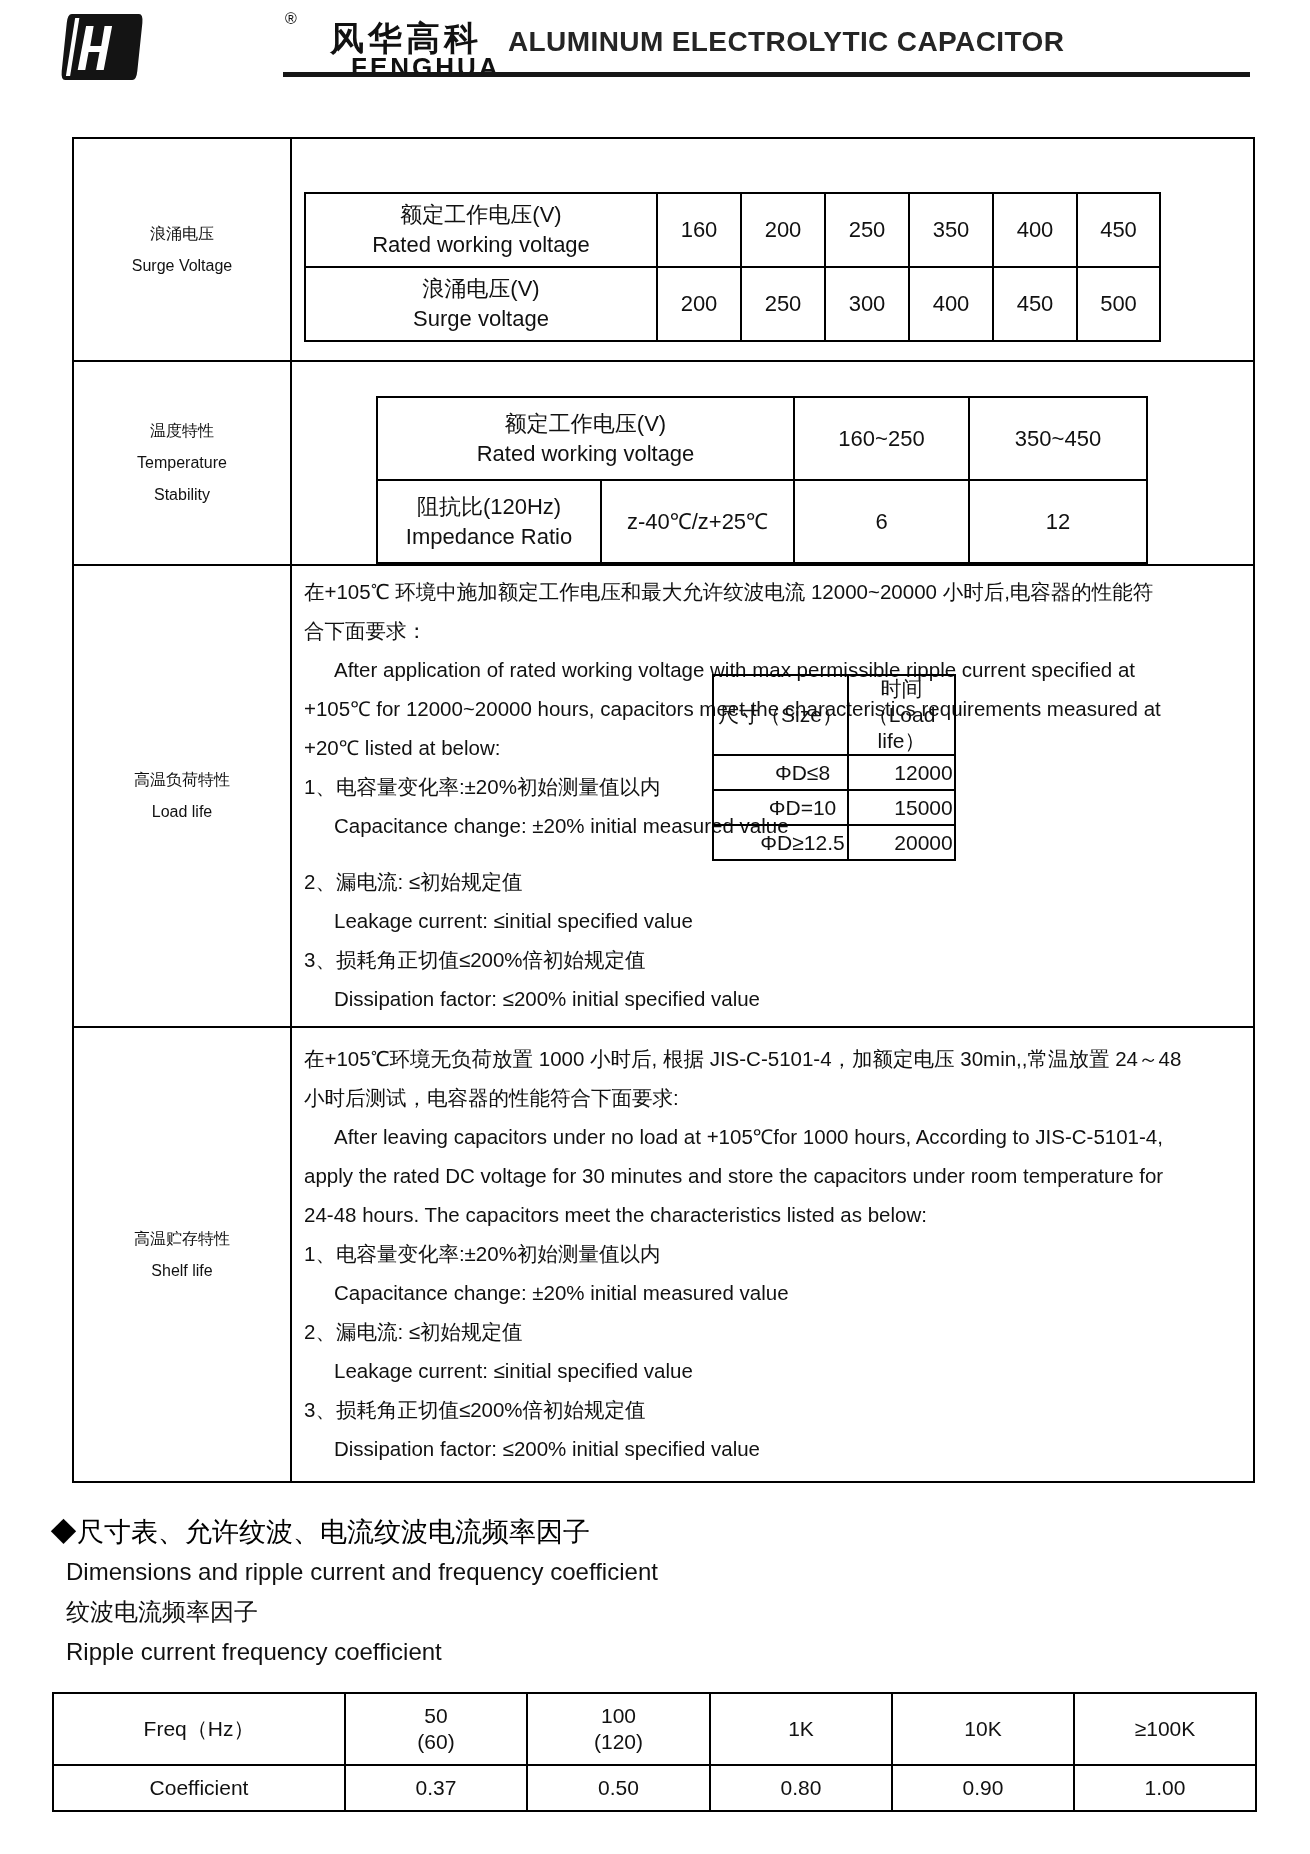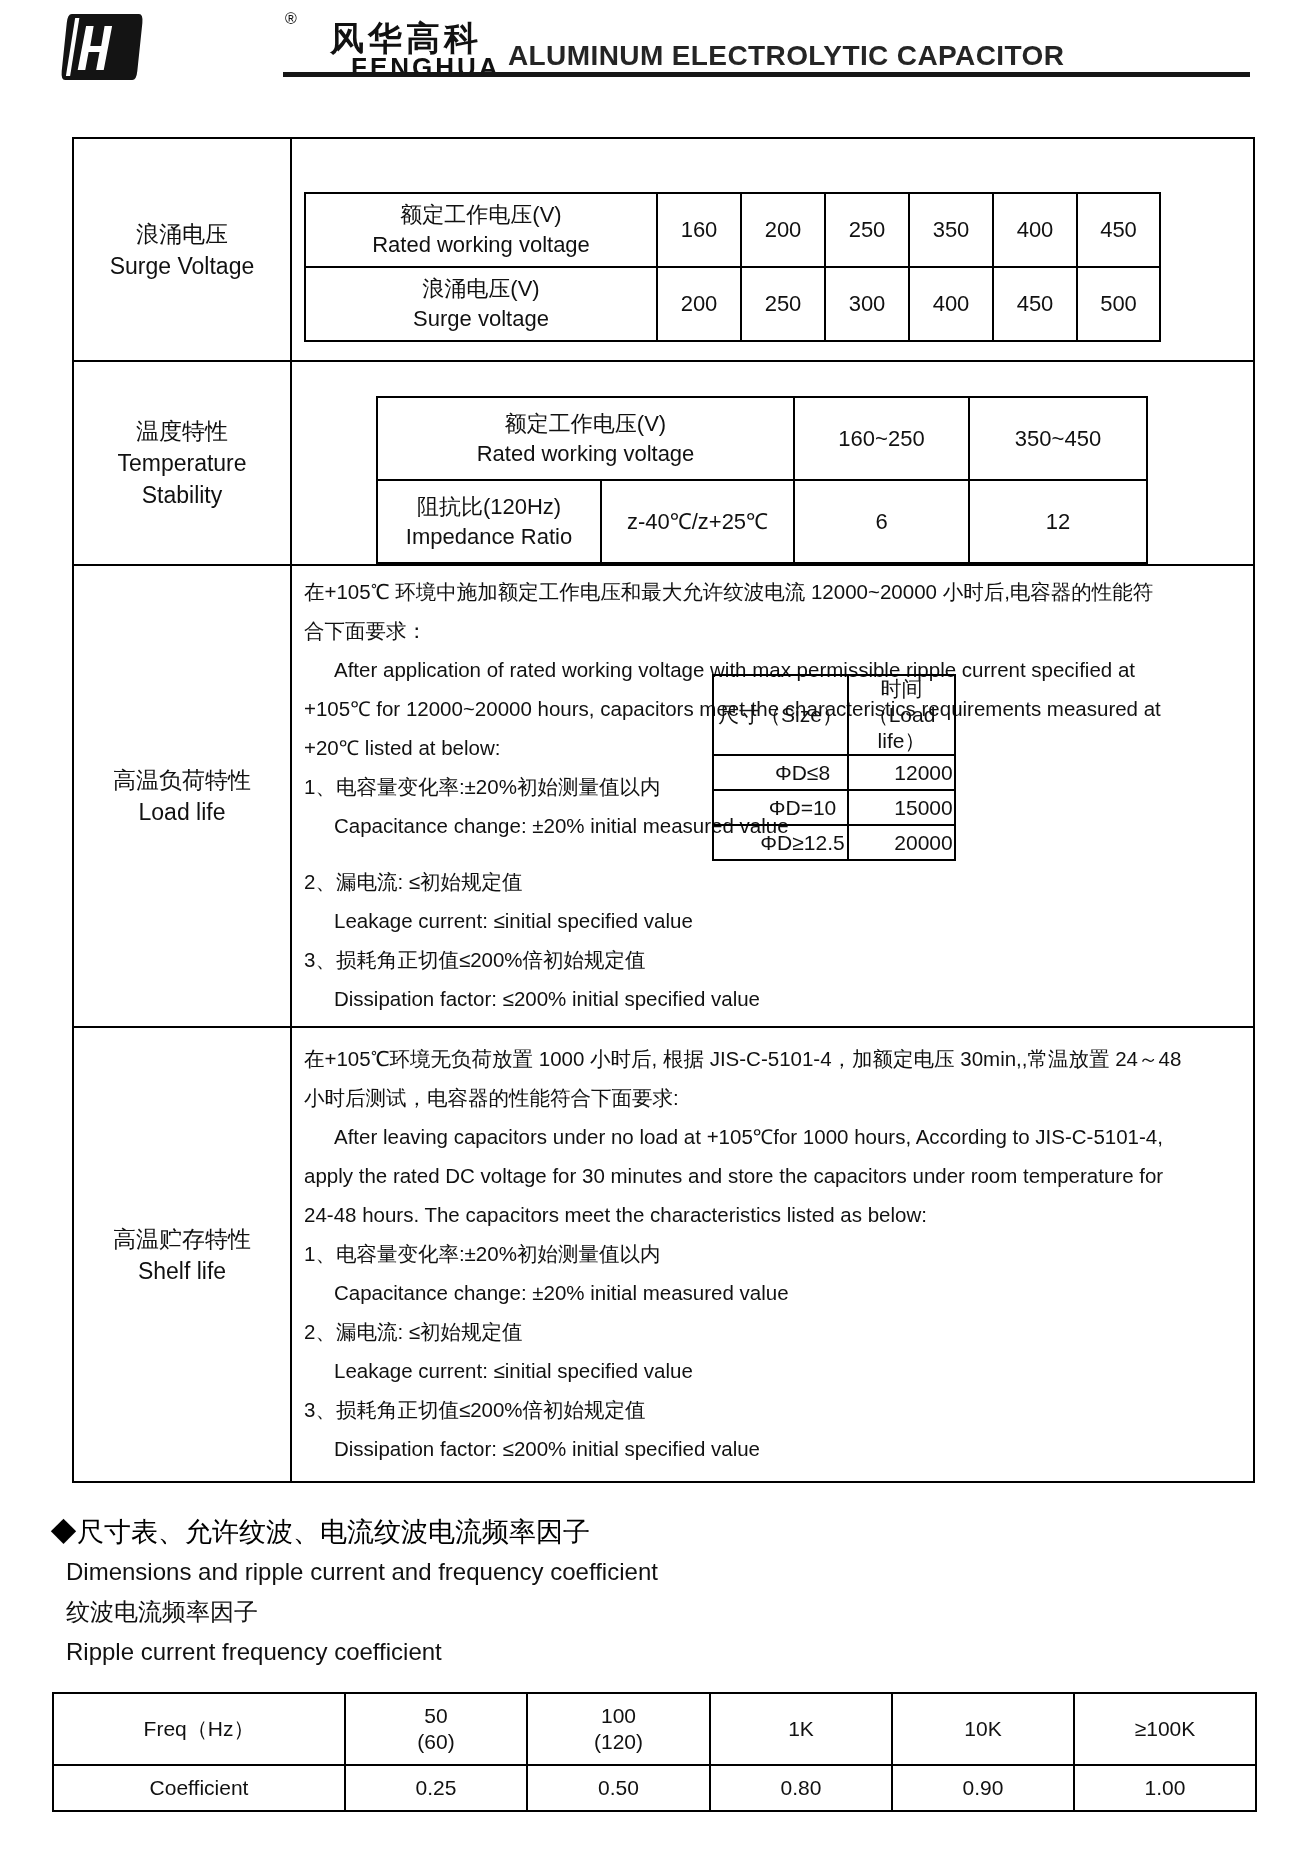--- a/index.html
+++ b/index.html
@@ -5,28 +5,28 @@
   * { margin:0; padding:0; box-sizing:border-box; }
   html,body { width:1310px; height:1854px; background:#ffffff; font-family:"Liberation Sans", sans-serif; color:#111; }
   .page { position:relative; width:1310px; height:1854px; background:#fff; overflow:hidden; }
 
   
   .header { position:absolute; left:0; top:0; width:1310px; height:100px; }
   .logo-mark { position:absolute; left:55px; top:12px; }
   .reg-mark { position:absolute; left:285px; top:10px; font-size:16px; color:#111; }
   .logo-cn { position:absolute; left:330px; top:16px; font-size:34px; font-weight:bold; letter-spacing:4px; }
   .logo-en { position:absolute; left:351px; top:52px; font-size:26px; font-weight:bold; letter-spacing:3px; }
-  .header-title { position:absolute; left:508px; top:40px; font-size:28px; font-weight:bold; color:#252525; letter-spacing:0.4px; }
+  .header-title { position:absolute; left:508px; top:26px; font-size:28px; font-weight:bold; color:#252525; letter-spacing:0.4px; }
   .header-rule { position:absolute; left:283px; top:72px; width:967px; height:5px; background:#161616; }
 
   
   table { border-collapse:collapse; table-layout:fixed; }
   .main-table { position:absolute; left:72px; top:137px; width:1181px; }
   .main-table > tbody > tr > td { border:2.5px solid #000; vertical-align:middle; }
-  .label-cell { width:218px; text-align:center; font-size:23px; line-height:32px; white-space:pre-line; }
+  .label-cell { width:218px; text-align:center; font-size:16px; line-height:32px; white-space:pre-line; }
   .content-cell { position:relative; vertical-align:top;margin-left:47px; }
 
   .pre { white-space:pre-line; }
 
   
   .nested { margin:0; }
   .nested td { border:2px solid #000; text-align:center; font-size:22px; line-height:30px; vertical-align:middle; }
 
   .surge-table { margin:34px 0 0 12px; width:855px; }
   .surge-table td { height:74px; }
@@ -238,21 +238,21 @@
         <td>50
 (60)</td>
         <td>100
 (120)</td>
         <td>1K</td>
         <td>10K</td>
         <td>≥100K</td>
       </tr>
       <tr class="fr-values">
         <td>Coefficient</td>
-        <td>0.25</td>
+        <td>0.37</td>
         <td>0.50</td>
         <td>0.80</td>
         <td>0.90</td>
         <td>1.00</td>
       </tr>
     </tbody>
   </table>
 
 </div>
 

